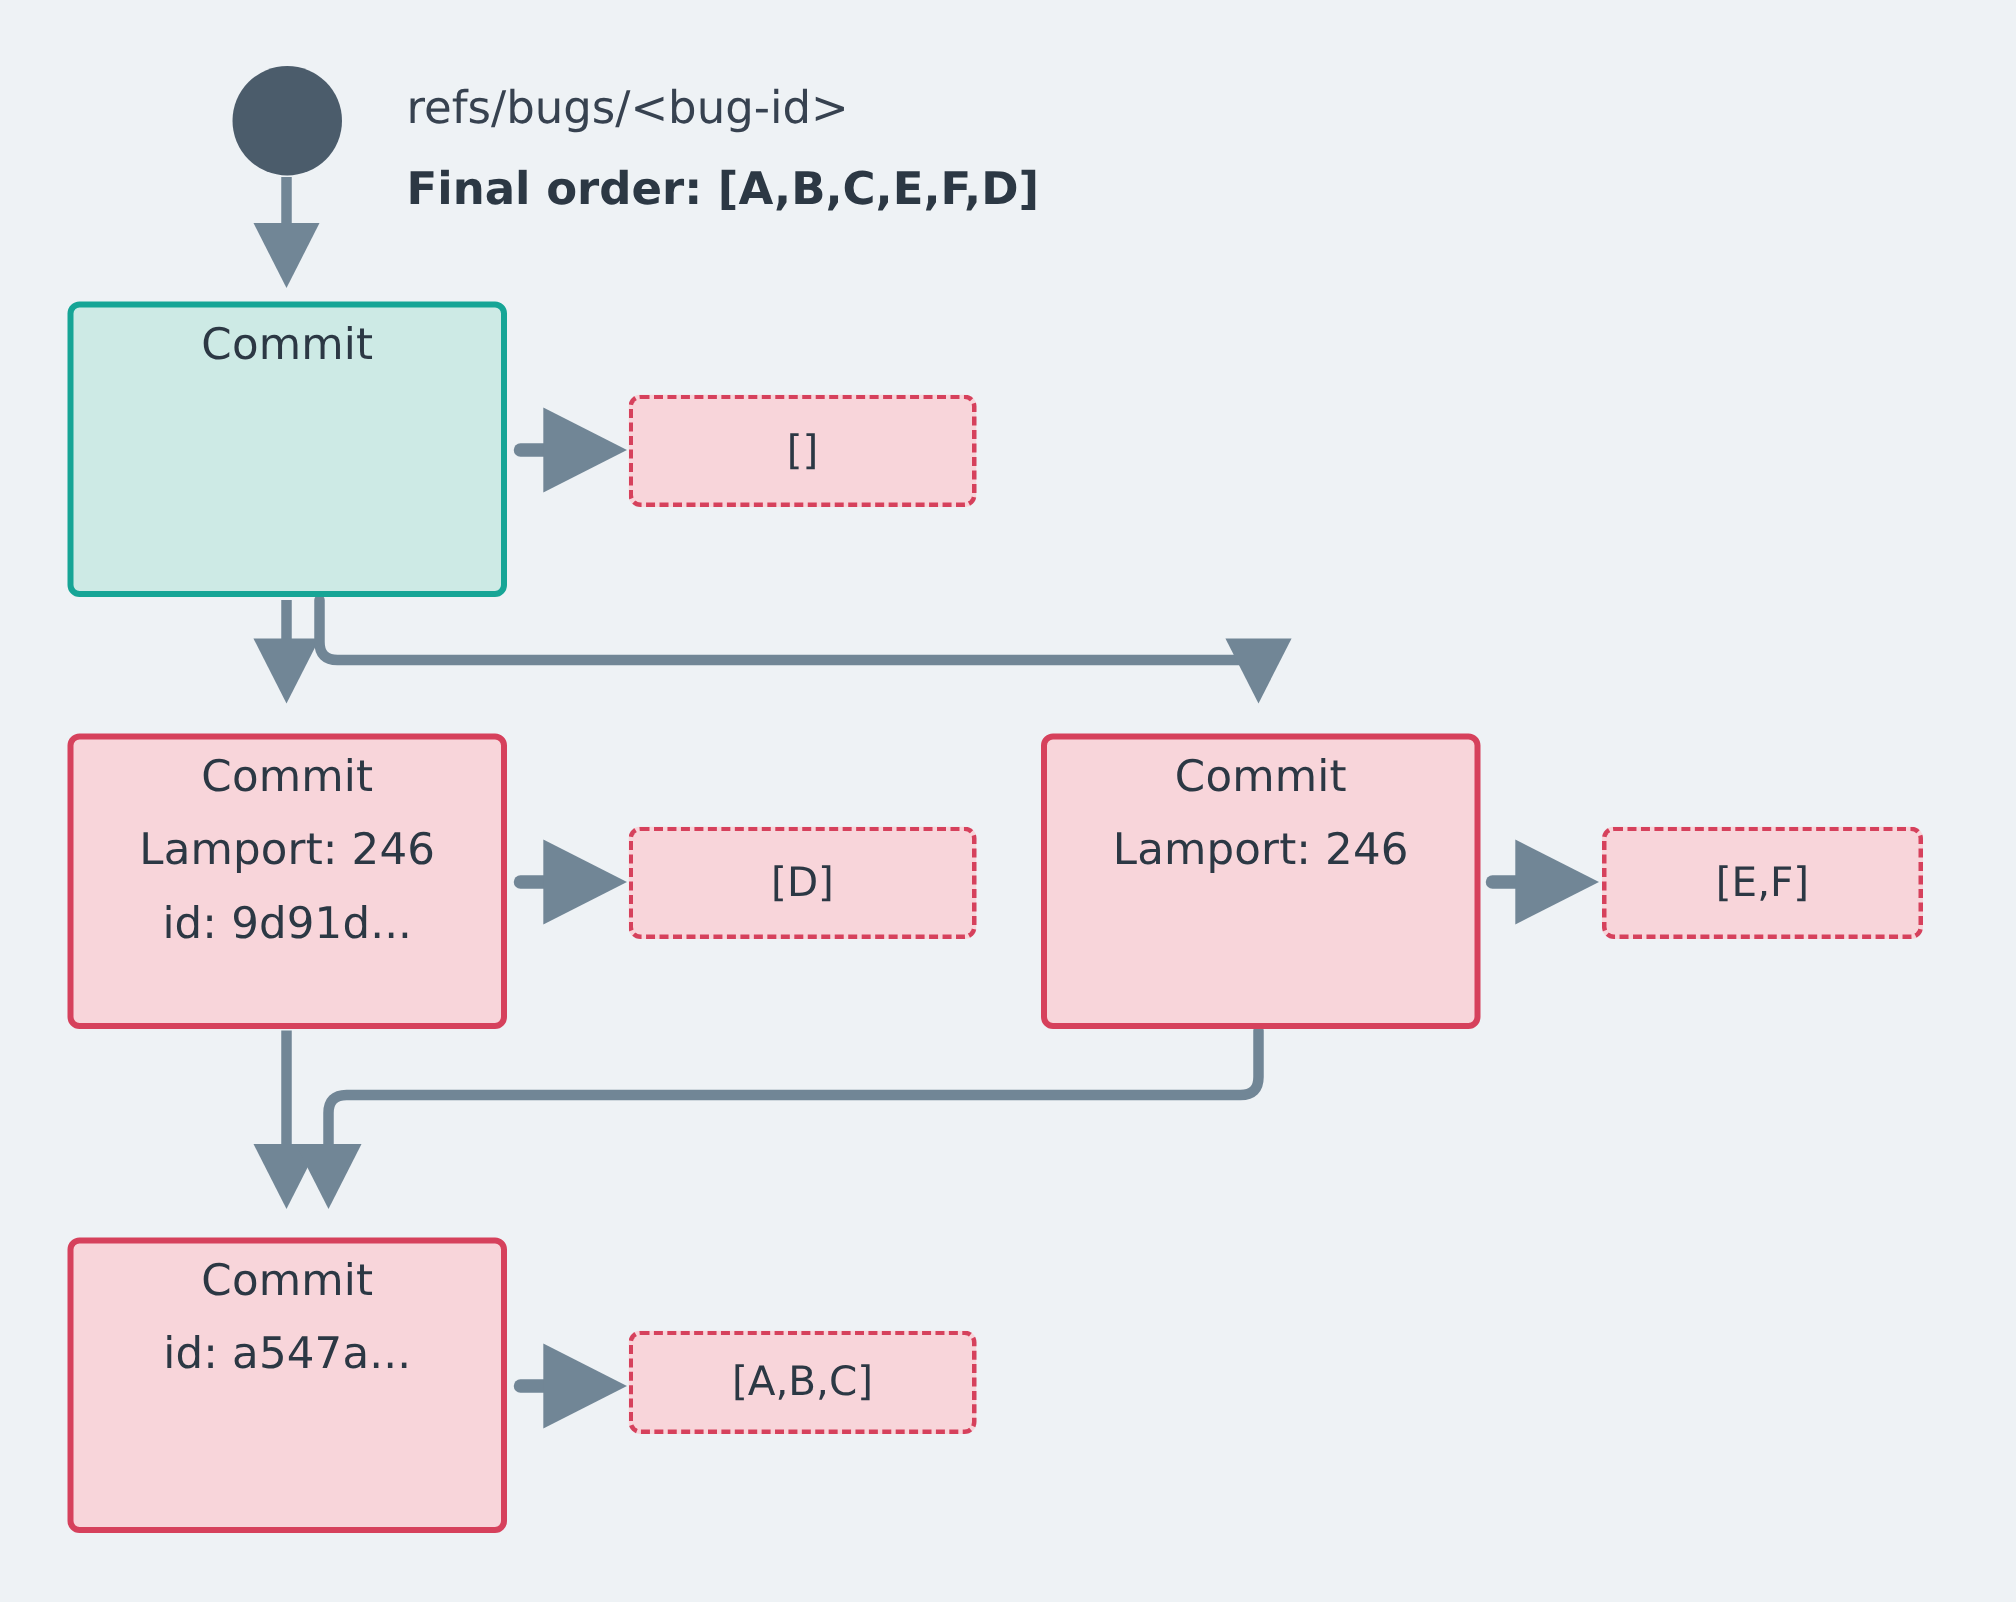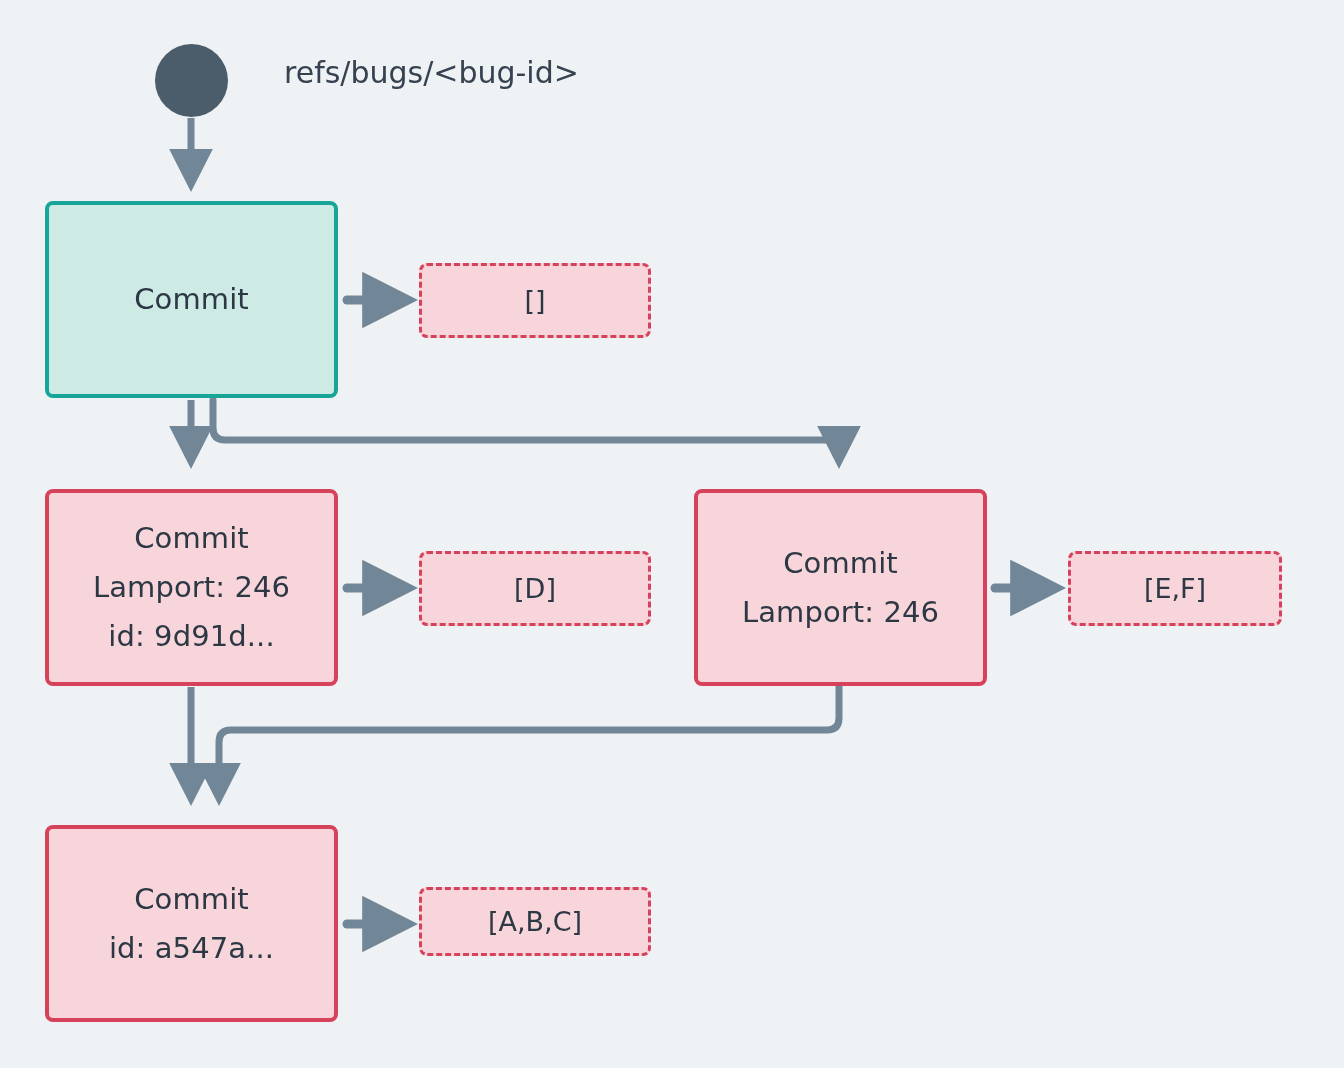--- a/index.html
+++ b/index.html
@@ -27,21 +27,20 @@
     width: 1344px;
     height: 1068px;
     pointer-events: none;
   }
   .node {
     position: absolute;
     box-sizing: border-box;
     display: flex;
     flex-direction: column;
     align-items: center;
-    justify-content: center;
   }
   .commit-node {
     border-radius: 8px;
     border-width: 4px;
     border-style: solid;
   }
   .commit-node.green {
     background: #cdeae5;
     border-color: #16a596;
   }
@@ -140,22 +139,23 @@
       <path d="M839,687 L839,718 Q839,730 827,730 L231,730 Q219,730 219,742 L219,792" stroke="#718696" stroke-width="7" fill="none" stroke-linecap="round" marker-end="url(#arrowhead)"></path>
     </g>
 
     <g>
       <path d="M347,924 L400,924" stroke="#718696" stroke-width="9" fill="none" stroke-linecap="round" marker-end="url(#arrowhead)"></path>
     </g>
   </svg>
 
   <div class="root-dot" style="left:155px; top:44px; width:73px; height:73px;"></div>
 
-  <div class="header-block" style="left:284px; top:51px;">
+  <div class="header-block" style="left:271px; top:51px;">
     <div class="ref-label">refs/bugs/&lt;bug-id&gt;</div>
+    <div class="final-order-label">Final order: [A,B,C,E,F,D]</div>
   </div>
 
   <div class="node commit-node green" style="left:45px; top:201px; width:293px; height:197px;">
     <div class="commit-line">Commit</div>
   </div>
 
   <div class="node ops-node" style="left:419px; top:263px; width:232px; height:75px;">
     <div class="ops-label">[]</div>
   </div>
 

